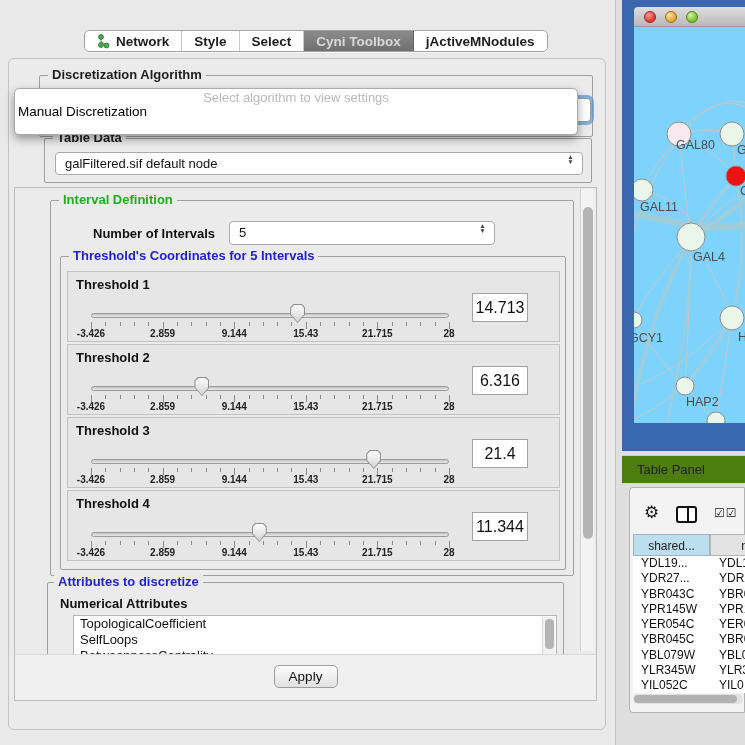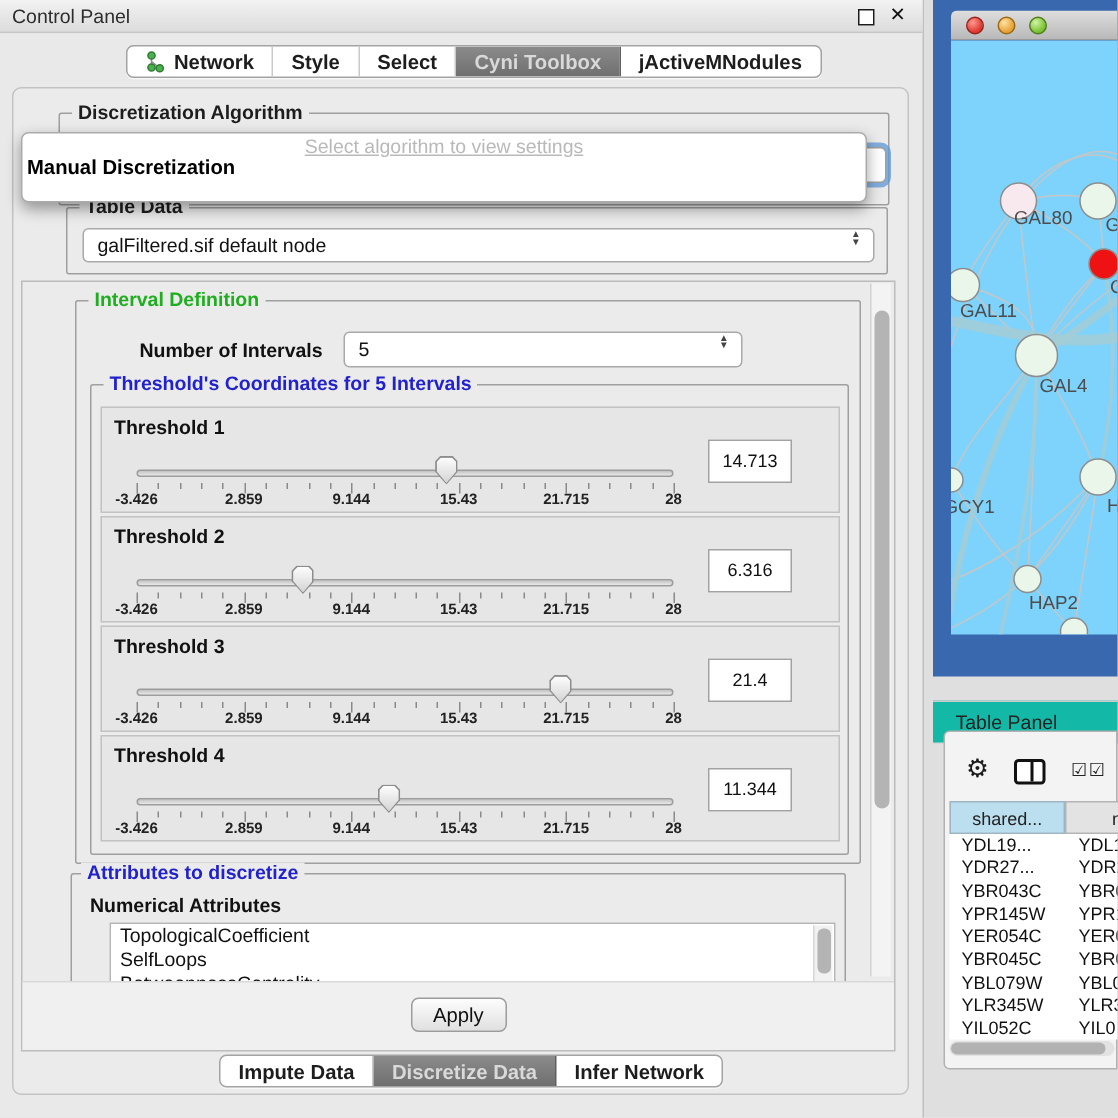--- a/index.html
+++ b/index.html
@@ -33,21 +33,21 @@
     font-size:13px; font-weight:bold; color:#1d1d1d; line-height:14px; white-space:nowrap; }
 
   
   #algo-group { left:30px; top:16px; width:554px; height:62px; }
   #algo-combo { left:470px; top:39px; width:112px; height:24px; background:#fff; border:1px solid #9f9f9f;
     border-radius:4px; box-shadow:0 0 0 3px rgba(94,152,216,.75); z-index:4; }
 
   
   #algo-popup { left:5px; top:29px; width:564px; height:47px; background:#fff; z-index:10;
     border:1px solid #ababab; border-radius:5px; box-shadow:0 4px 10px rgba(0,0,0,.38); }
-  #algo-prompt { left:0; top:1px; width:100%; text-align:center; font-size:13px; color:#b9b9b9;text-decoration:underline; }
+  #algo-prompt { left:0; top:1px; width:100%; text-align:center; font-size:13px; color:#b9b9b9; }
   .algo-opt { position:absolute; left:3px; width:550px; font-size:13.5px; color:#000; padding-left:0; }
 
   
   #tabledata-group { left:35px; top:79px; width:548px; height:45px; }
   .maccombo { position:absolute; background:#fff; border:1px solid #a9a9a9; border-radius:4px;
     font-size:13px; color:#111; }
   .maccombo .val { position:absolute; left:9px; top:3px; white-space:nowrap; }
   .spinner { position:absolute; right:7px; top:2px; width:9px; font-size:6.5px; line-height:4.5px;
     color:#444; text-align:center; }
 
@@ -70,21 +70,21 @@
     border-radius:3px; background:linear-gradient(#c3c3c3,#e8e8e8); }
   .th-thumb { position:absolute; top:32px; width:15px; height:19px;
     clip-path:polygon(22% 0,78% 0,100% 18%,100% 55%,50% 100%,0 55%,0 18%); background:#8d8d8d; }
   .th-thumb i { position:absolute; left:1px; top:1px; width:13px; height:17px; display:block;
     clip-path:polygon(22% 0,78% 0,100% 18%,100% 55%,50% 100%,0 55%,0 18%);
     background:linear-gradient(#fdfdfd,#d3d3d3); }
   .th-tick { position:absolute; width:1px; background:#8a8a8a; }
   .th-scale { position:absolute; top:56px; font-size:10px; font-weight:bold; color:#222;
     transform:translateX(-50%); white-space:nowrap; }
   .th-value { position:absolute; left:404px; top:21px; width:56px; height:29px; background:#fff;
-    border:1px solid #a2a2a2; font-size:12px; color:#111; text-align:center; line-height:27px; }
+    border:1px solid #a2a2a2; font-size:16px; color:#111; text-align:center; line-height:27px; }
 
   #attr-group { left:32px; top:394px; width:517px; height:118px; }
   #attr-sub { left:12px; top:13px; font-size:13px; font-weight:bold; color:#111; }
   #attr-list { left:25px; top:32px; width:484px; height:47px; background:#fff; border:1px solid #b5b5b5; }
   .attr-item { font-size:13px; color:#111; padding-left:6px; height:16px; line-height:16px; white-space:nowrap; }
   #attr-vscroll { right:1px; top:1px; width:13px; height:44px; background:#f1f1f1; border-left:1px solid #d8d8d8; }
   #attr-vthumb { left:2px; top:2px; width:9px; height:30px; background:#b4b4b4; border-radius:4px; }
 
   #apply-bar { left:0; top:466px; width:581px; height:46px; background:#f0f0f0; border-top:1px solid #d9d9d9; }
   #apply-btn { left:50%; top:10px; transform:translateX(-50%); width:64px; height:23px;
@@ -94,22 +94,22 @@
   
   #net-window { left:622px; top:0; width:123px; height:451px; background:#3a68ae; }
   #net-titlebar { left:12px; top:7px; width:111px; height:20px;
     background:linear-gradient(#dedede,#b9b9b9); border-bottom:1px solid #9a9a9a; border-radius:4px 0 0 0; }
   .light { position:absolute; top:4px; width:12px; height:12px; border-radius:50%; }
   #light-red   { left:10px; background:radial-gradient(circle at 35% 30%,#ff9a90,#df3b33 65%); border:1px solid #97231e; }
   #light-yellow{ left:31px; background:radial-gradient(circle at 35% 30%,#ffe2a0,#e8a33c 65%); border:1px solid #9a6a12; }
   #light-green { left:52px; background:radial-gradient(circle at 35% 30%,#d2f3a4,#7cc435 65%); border:1px solid #4f7d17; }
   #net-canvas { left:12px; top:27px; width:111px; height:396px; background:#7dd3fc; overflow:hidden; }
 
-  #tp-header { left:622px; top:455px; width:123px; height:29px; background:#14b8a6;
-    border-top:1px solid #cdcdcd; border-bottom:1px solid #d6d6d6;margin-top:12px; }
+  #tp-header { left:622px; top:455px; width:123px; height:29px; background:#4d7c0f;
+    border-top:1px solid #cdcdcd; border-bottom:1px solid #d6d6d6; }
   #tp-title { left:15px; top:6px; font-size:13px; color:#222; }
   #tp-panel { left:629px; top:487px; width:116px; height:226px; background:#f3f3f3;
     border:1px solid #b2b2b2; border-radius:4px 0 0 4px; }
   #tp-gear { left:14px; top:16px; font-size:17px; color:#1a1a1a; line-height:17px; }
   #tp-split { left:46px; top:18px; width:21px; height:17px; border:2px solid #111; border-radius:3px; background:#fff; }
   #tp-split i { position:absolute; left:8.5px; top:0; width:2px; height:13px; background:#111; display:block; }
   #tp-checks { left:84px; top:18px; font-size:12px; color:#222; letter-spacing:1px; }
   .tp-hcell { position:absolute; top:46px; height:22px; font-size:12px; color:#222; text-align:center;
     line-height:22px; border:1px solid #9fb6c2; }
   #tp-hcell-0 { left:3px; width:77px; background:#bcdff0; }
@@ -118,25 +118,20 @@
   .tp-row { position:relative; height:15.3px; font-size:12px; color:#111; white-space:nowrap; }
   .tp-c0 { position:absolute; left:8px; top:0; }
   .tp-c1 { position:absolute; left:86px; top:0; }
   #tp-hscroll { left:3px; top:206px; width:110px; height:10px; background:#e2e2e2; border-radius:5px; }
   #tp-hthumb { left:1px; top:1px; width:103px; height:8px; background:#b2b2b2; border-radius:4px; }
 </style>
 </head>
 <body>
 
 <div class="abs" id="cp-window">
-  <div class="abs" id="cp-titlebar">
-    <span class="abs" id="cp-title">Control Panel</span>
-    <span class="abs" id="float-icon"></span>
-    <span class="abs" id="close-icon">✕</span>
-  </div>
 
   <div class="abs segstrip" id="top-tabs">
       <span class="seg">
         <span class="neticon"><svg width="13" height="15">
             <line x1="4" y1="3" x2="4" y2="11" stroke="#8a8a8a"></line>
             <line x1="4" y1="7" x2="9" y2="11" stroke="#8a8a8a"></line>
             <circle cx="4" cy="3" r="2.4" fill="#4caf50" stroke="#2e7d32"></circle>
             <circle cx="4" cy="11" r="2.4" fill="#4caf50" stroke="#2e7d32"></circle>
             <circle cx="9.5" cy="11.5" r="2.4" fill="#4caf50" stroke="#2e7d32"></circle>
           </svg></span>
@@ -158,21 +153,21 @@
 
   <div class="abs" id="content-panel">
 
     <div class="groupbox" id="algo-group">
       <span class="grouptitle">Discretization Algorithm</span>
     </div>
     <div class="abs" id="algo-combo"></div>
 
     <div class="abs" id="algo-popup">
       <div class="abs" id="algo-prompt">Select algorithm to view settings</div>
-      <div class="algo-opt" style="top:15px; font-weight:bold;">Manual Discretization</div>
+      <div class="algo-opt" style="top:15px; font-weight:normal;">Manual Discretization</div>
     </div>
 
     <div class="groupbox" id="tabledata-group">
       <span class="grouptitle">Table Data</span>
       <div class="maccombo" style="left:10px; top:13px; width:528px; height:23px;">
         <span class="val">galFiltered.sif default node</span>
         <span class="spinner">▲<br>▼</span>
       </div>
     </div>
 
@@ -371,31 +366,20 @@
       <div class="abs" id="apply-bar">
         <div class="abs" id="apply-btn">Apply</div>
       </div>
 
       <div class="abs" id="v-scroll">
         <div class="abs" id="v-thumb"></div>
       </div>
     </div>
   </div>
 
-  <div class="abs segstrip" id="bottom-tabs">
-      <span class="seg">
-        <span>Impute Data</span>
-      </span>
-      <span class="seg sel">
-        <span>Discretize Data</span>
-      </span>
-      <span class="seg">
-        <span>Infer Network</span>
-      </span>
-    </div>
 </div>
 
 <div class="abs" id="net-window">
   <div class="abs" id="net-titlebar">
     <span class="light" id="light-red"></span>
     <span class="light" id="light-yellow"></span>
     <span class="light" id="light-green"></span>
   </div>
   <div class="abs" id="net-canvas">
     <svg id="net-svg" width="111" height="396" xmlns="http://www.w3.org/2000/svg">

